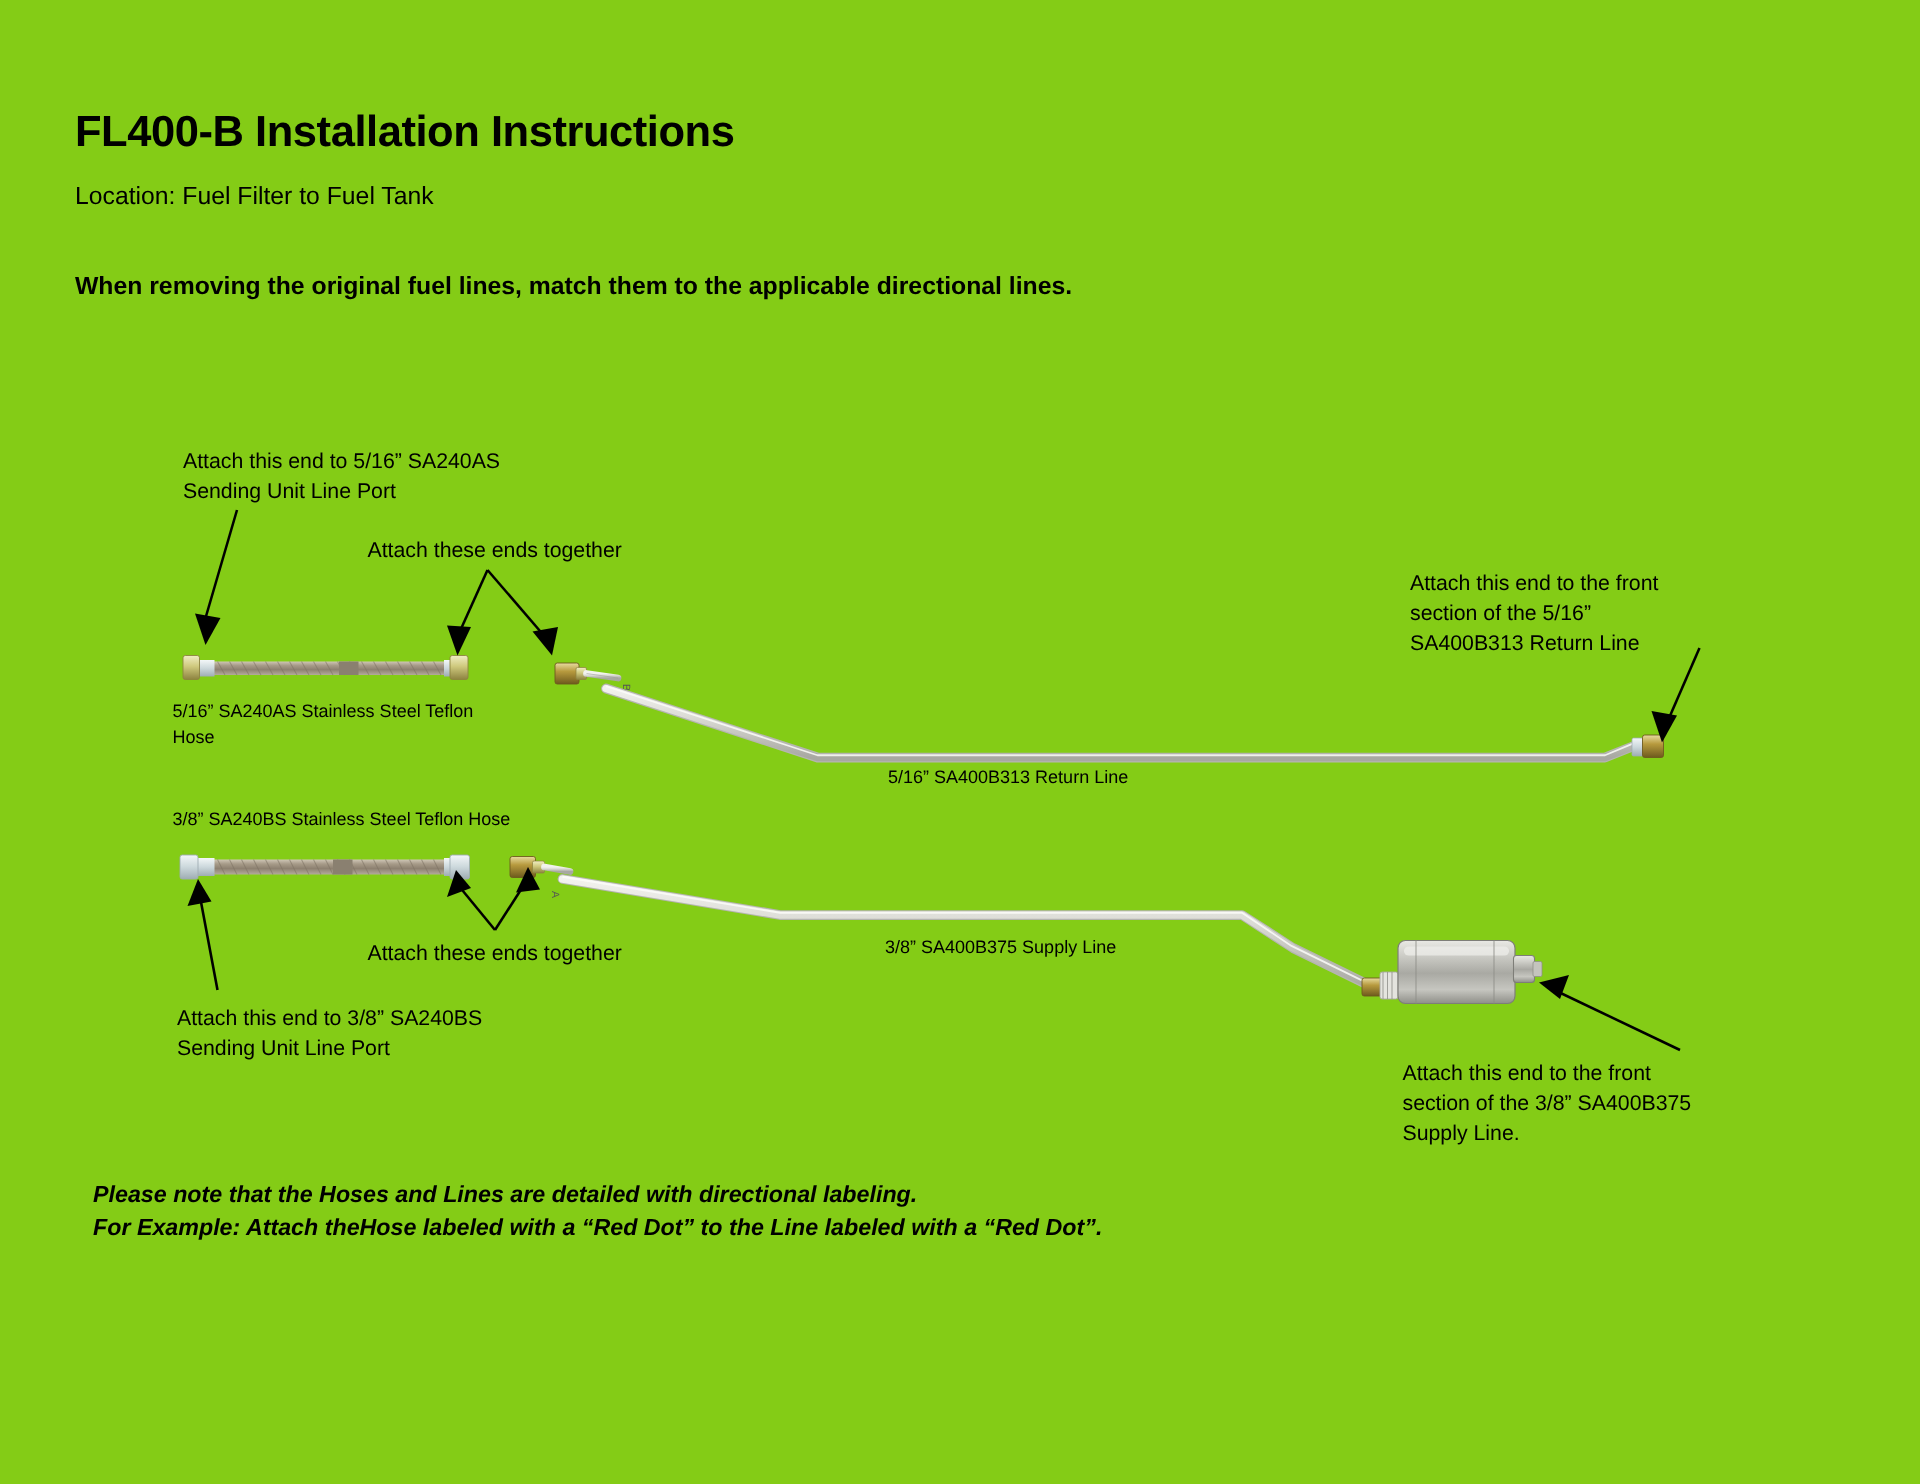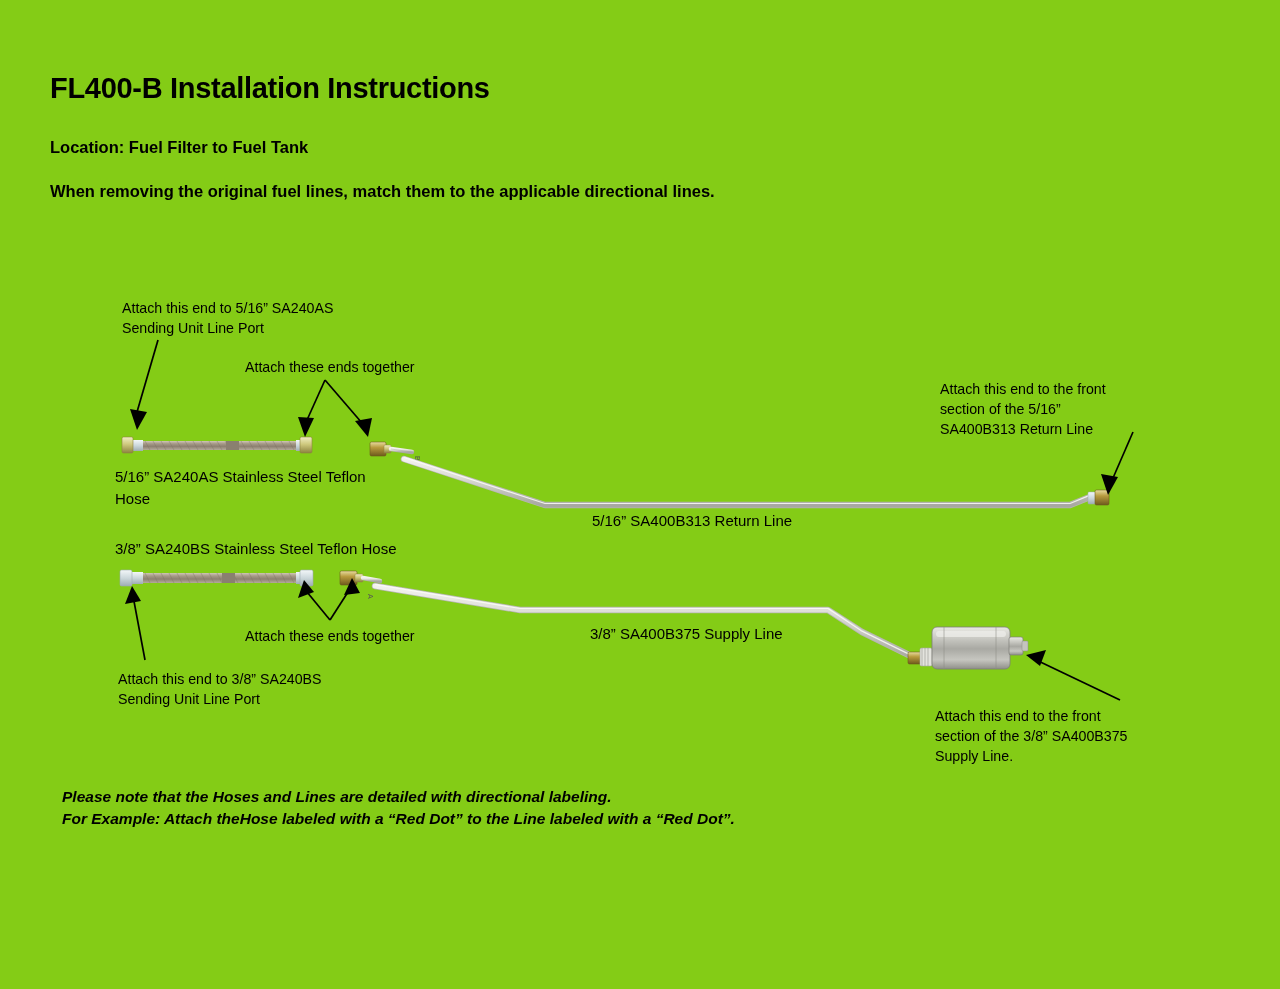--- a/index.html
+++ b/index.html
@@ -25,23 +25,23 @@
     left: 50px;
     top: 72px;
     font-size: 29px;
     font-weight: bold;
     letter-spacing: -0.3px;
     white-space: nowrap;
   }
   .subtitle {
     position: absolute;
     left: 50px;
-    top: 138px;
+    top: 122px;
     font-size: 16.5px;
-    font-weight: bold;
+    font-weight: normal;
     white-space: nowrap;
   }
   .lead {
     position: absolute;
     left: 50px;
     top: 182px;
     font-size: 16.5px;
     font-weight: bold;
     white-space: nowrap;
   }
@@ -57,21 +57,21 @@
   }
 
   .anno {
     position: absolute;
     font-size: 14.2px;
     line-height: 1.42;
     white-space: nowrap;
   }
   .caption {
     position: absolute;
-    font-size: 15px;
+    font-size: 12px;
     line-height: 1.45;
     white-space: nowrap;
   }
 
   
   .art {
     position: absolute;
     left: 0;
     top: 0;
     width: 1280px;

